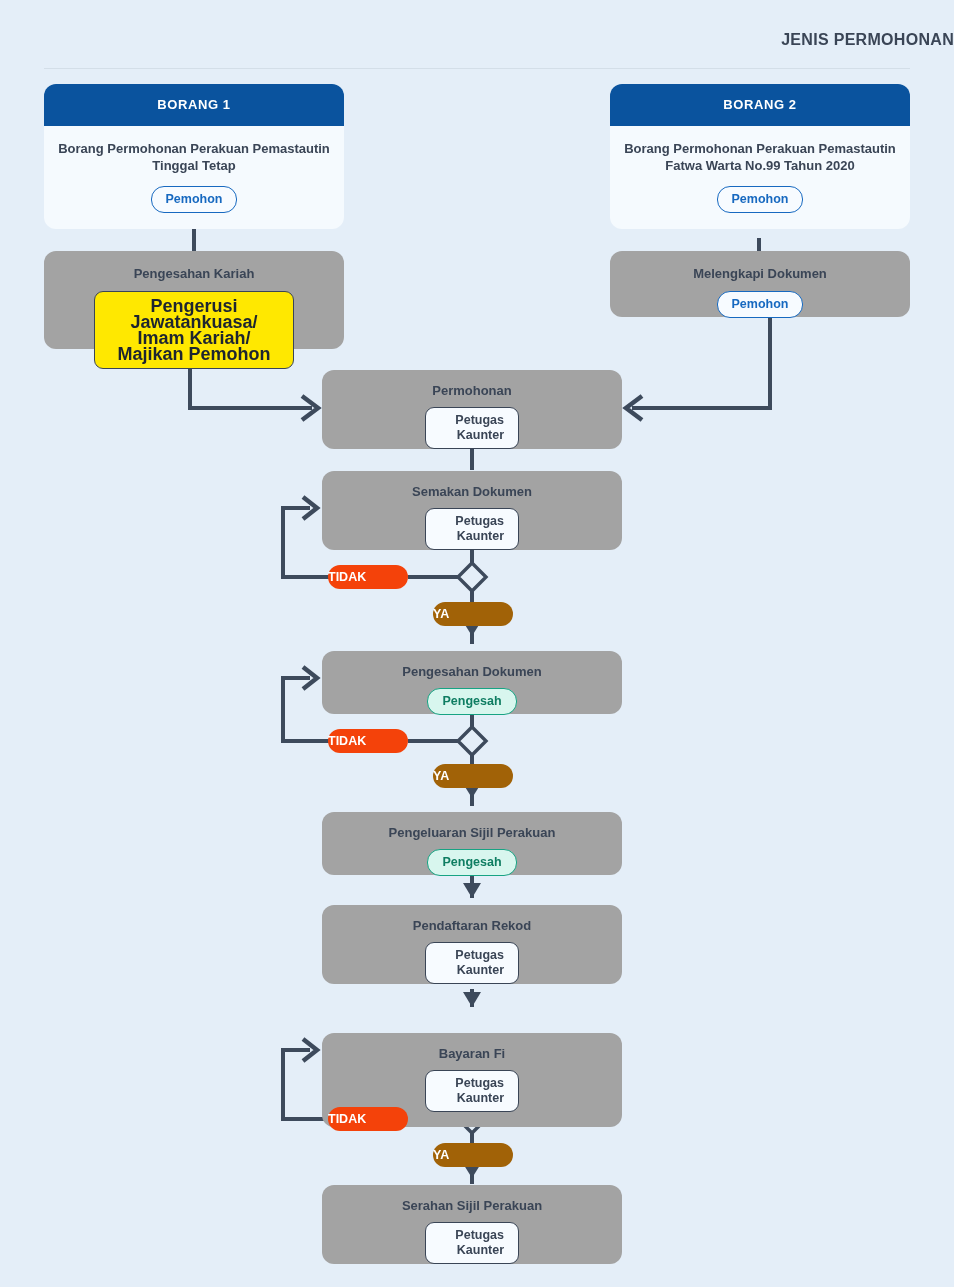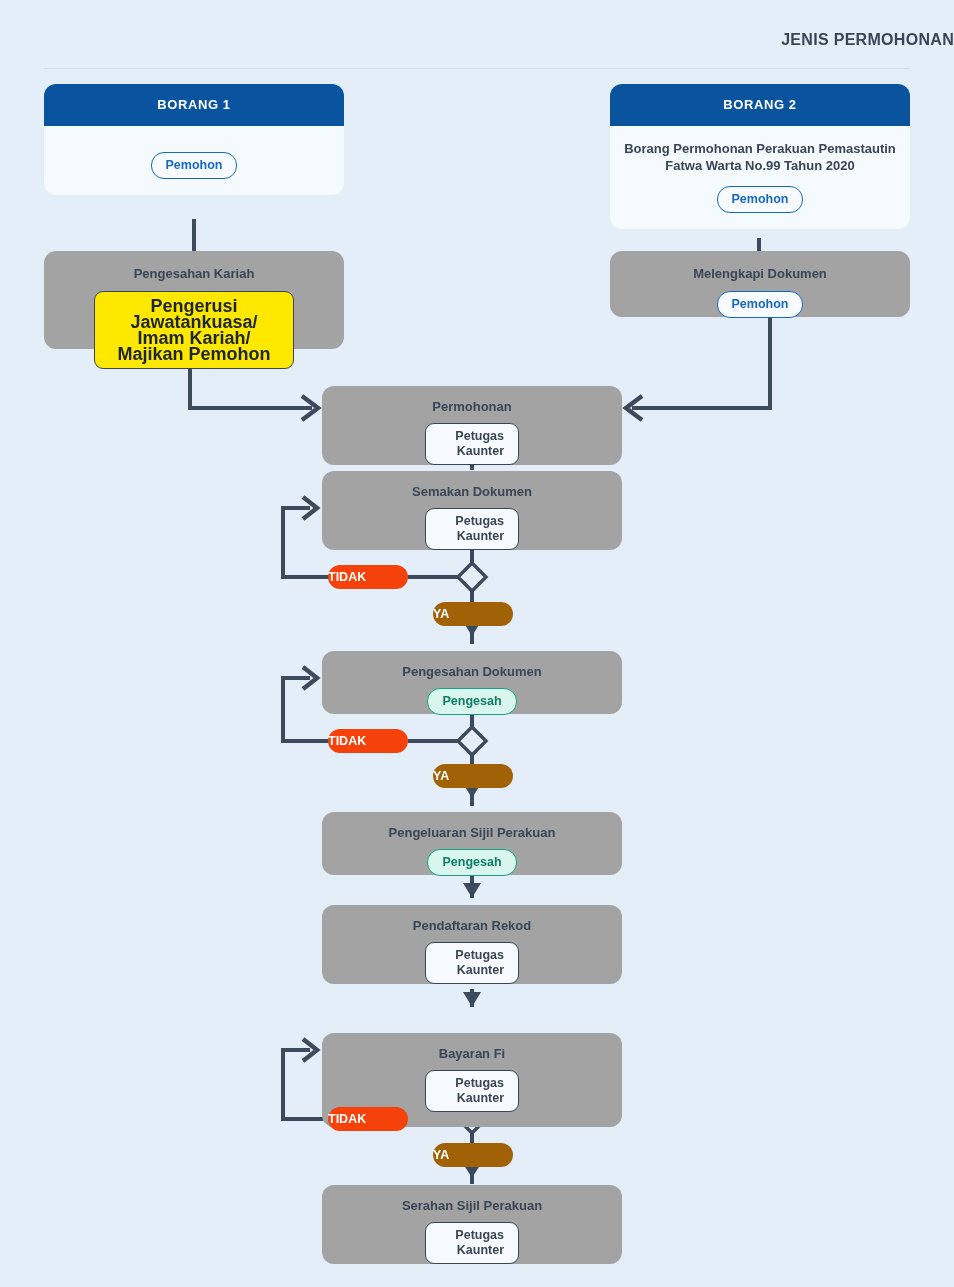--- a/index.html
+++ b/index.html
@@ -148,20 +148,21 @@
     </g>
     <g fill="#3d4a5c" stroke="none">
       <polygon points="472,898 463,883 481,883"></polygon>
       <polygon points="472,1007 463,992 481,992"></polygon>
     </g>
   </svg>
 
   <div class="panel" style="left:44px;top:84px;width:300px;">
     <div class="panel-head">BORANG 1</div>
     <div class="panel-body">
+      <div class="desc">Borang Permohonan Perakuan Pemastautin Tinggal Tetap</div>
       <div style="margin-top:12px;">
         <span class="pill pill-pemohon">Pemohon</span>
       </div>
     </div>
   </div>
 
   <div class="panel" style="left:610px;top:84px;width:300px;">
     <div class="panel-head">BORANG 2</div>
     <div class="panel-body">
       <div class="desc">Borang Permohonan Perakuan Pemastautin Fatwa Warta No.99 Tahun 2020</div>
@@ -178,21 +179,21 @@
     </div>
   </div>
 
   <div class="box" style="left:610px;top:251px;width:300px;height:66px;padding:14px 12px 0 12px;">
     <div class="box-title">Melengkapi Dokumen</div>
     <div style="text-align:center;margin-top:9px;">
       <span class="pill pill-pemohon">Pemohon</span>
     </div>
   </div>
 
-  <div class="box" style="left:322px;top:370px;width:300px;height:79px;padding:12px 12px 0 12px;margin-top:16px;">
+  <div class="box" style="left:322px;top:370px;width:300px;height:79px;padding:12px 12px 0 12px;">
     <div class="box-title">Permohonan</div>
     <div style="text-align:center;margin-top:8px;">
       <span class="pill pill-petugas" style="white-space:pre-line;width:94px;">Petugas
 Kaunter</span>
     </div>
   </div>
 
   <div class="box" style="left:322px;top:471px;width:300px;height:79px;padding:12px 12px 0 12px;">
     <div class="box-title">Semakan Dokumen</div>
     <div style="text-align:center;margin-top:8px;">

